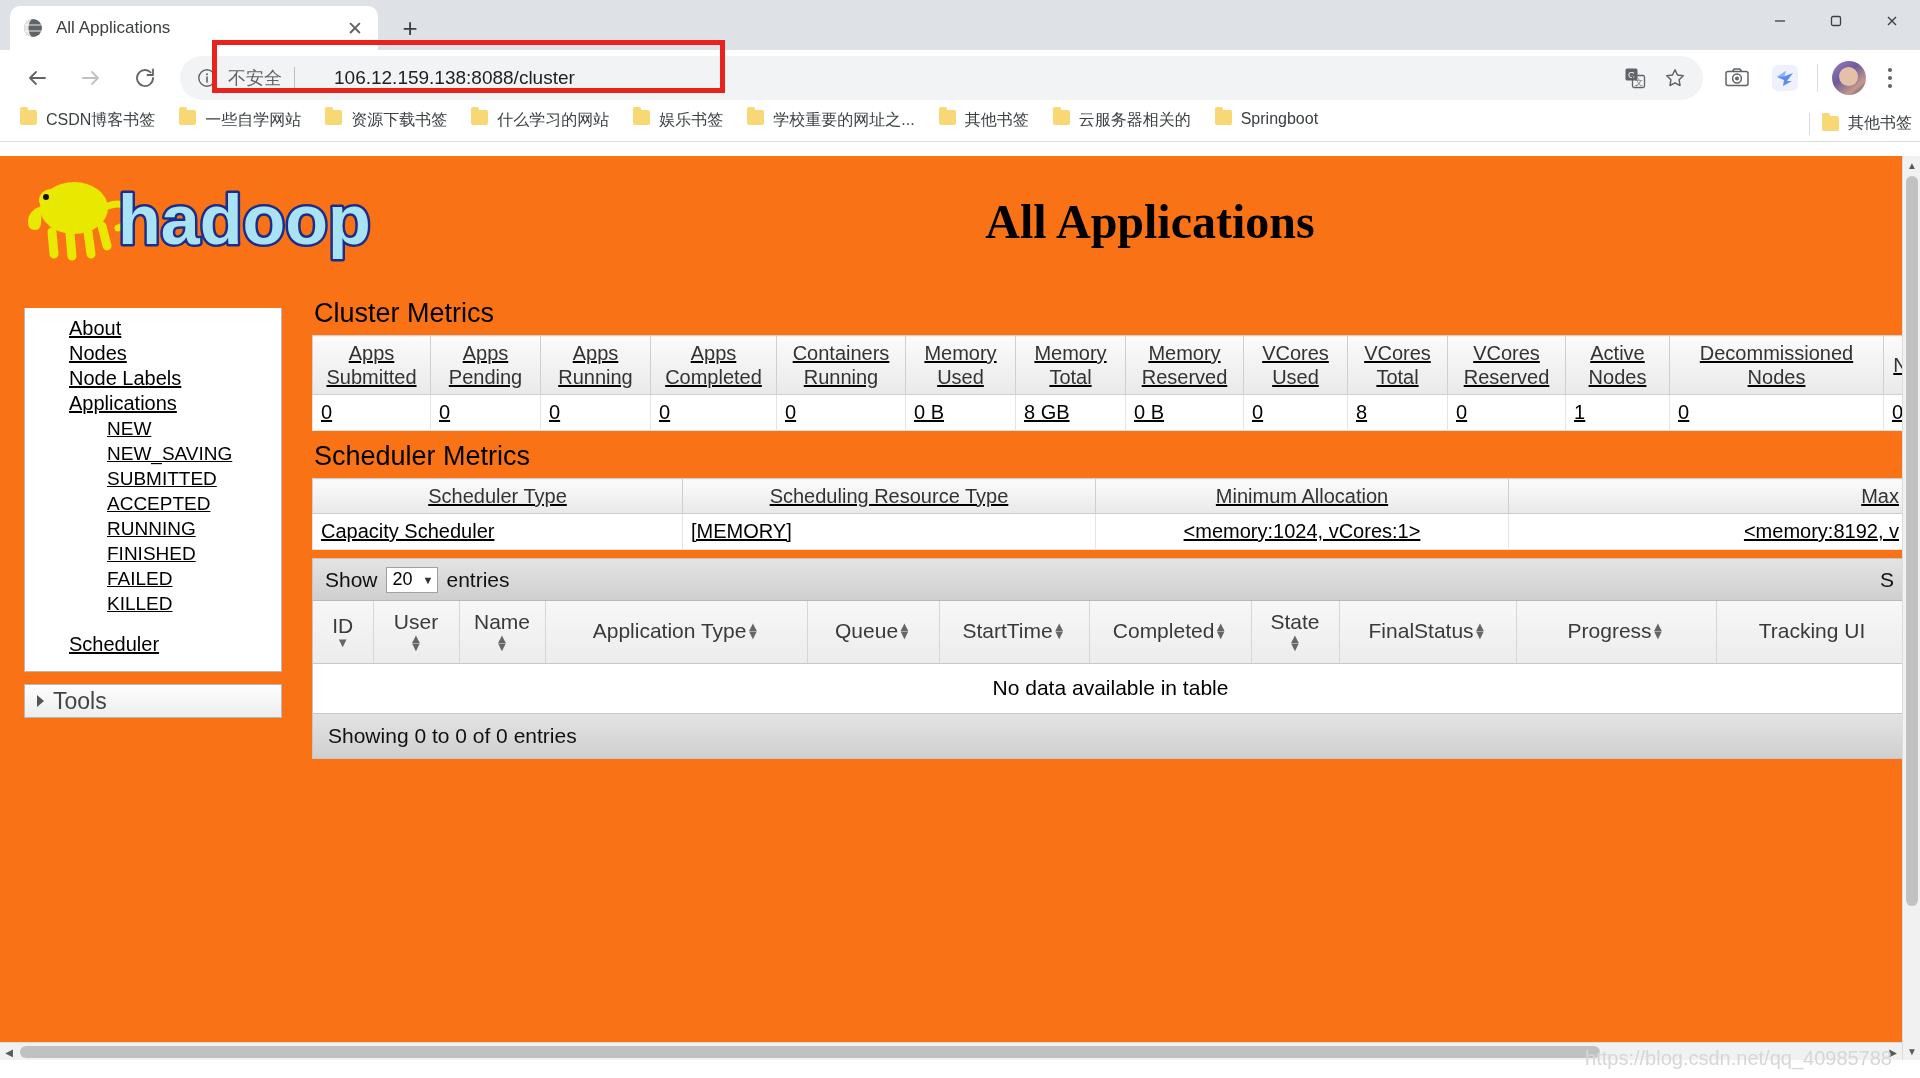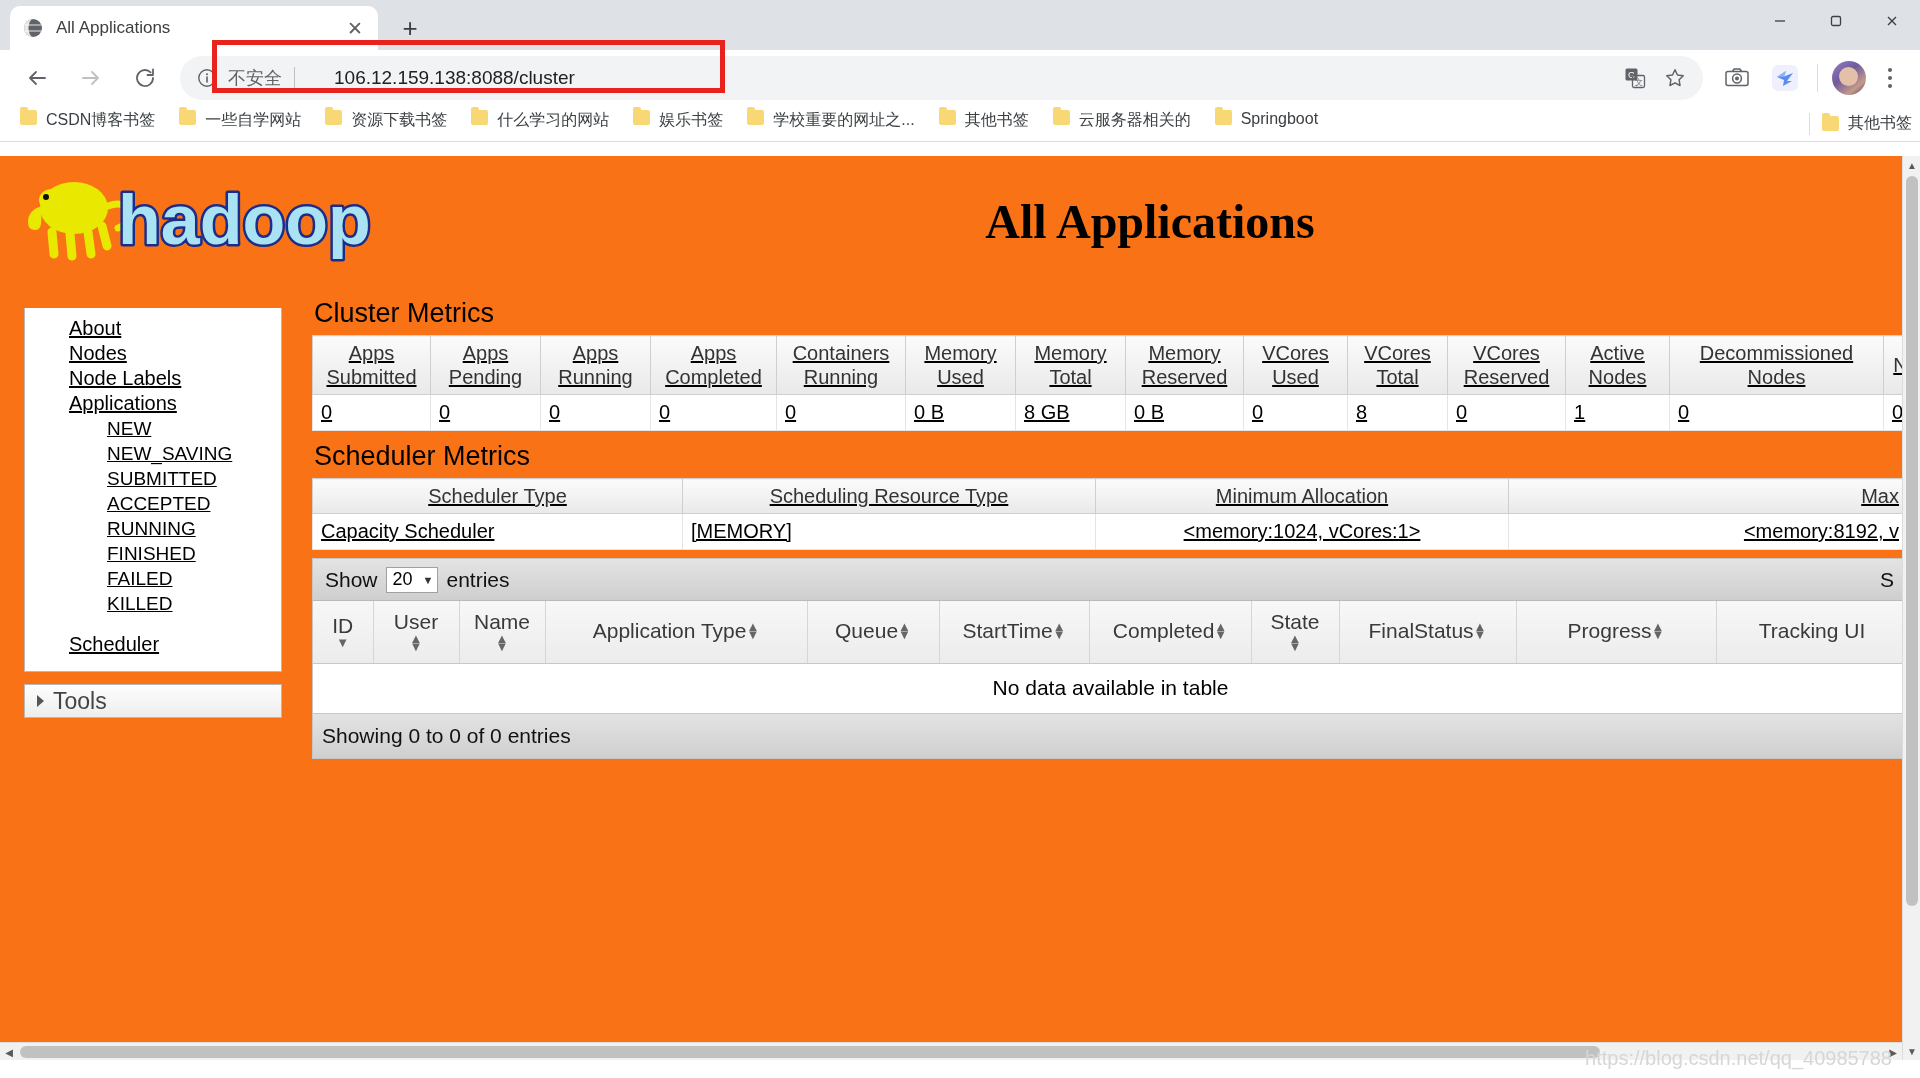--- a/index.html
+++ b/index.html
@@ -302,21 +302,21 @@
   .sortarrow { display:inline-block; line-height: 8px; font-size: 13px; color:#666; }
   .sortarrow span { display:block; }
   .nodata {
     text-align:center; font-size: 21px; color:#000;
     padding: 12px 0 13px 0; background:#fff;
     border-bottom: 1px solid #c8c8c8;
   }
   .dt-bottom {
     background: linear-gradient(#e3e3e3,#cfcfcf);
     height: 44px; display:flex; align-items:center;
-    padding: 0 9px;
+    padding: 0 15px;
     font-size: 21px; color:#111;
   }
 
   
   .vscroll {
     position:absolute; right:0; top:156px; width:18px; height:904px;
     background:#f1f1f1; border-left:1px solid #dcdcdc;
   }
   .vscroll .up, .vscroll .down {
     position:absolute; left:0; width:18px; height:18px;

